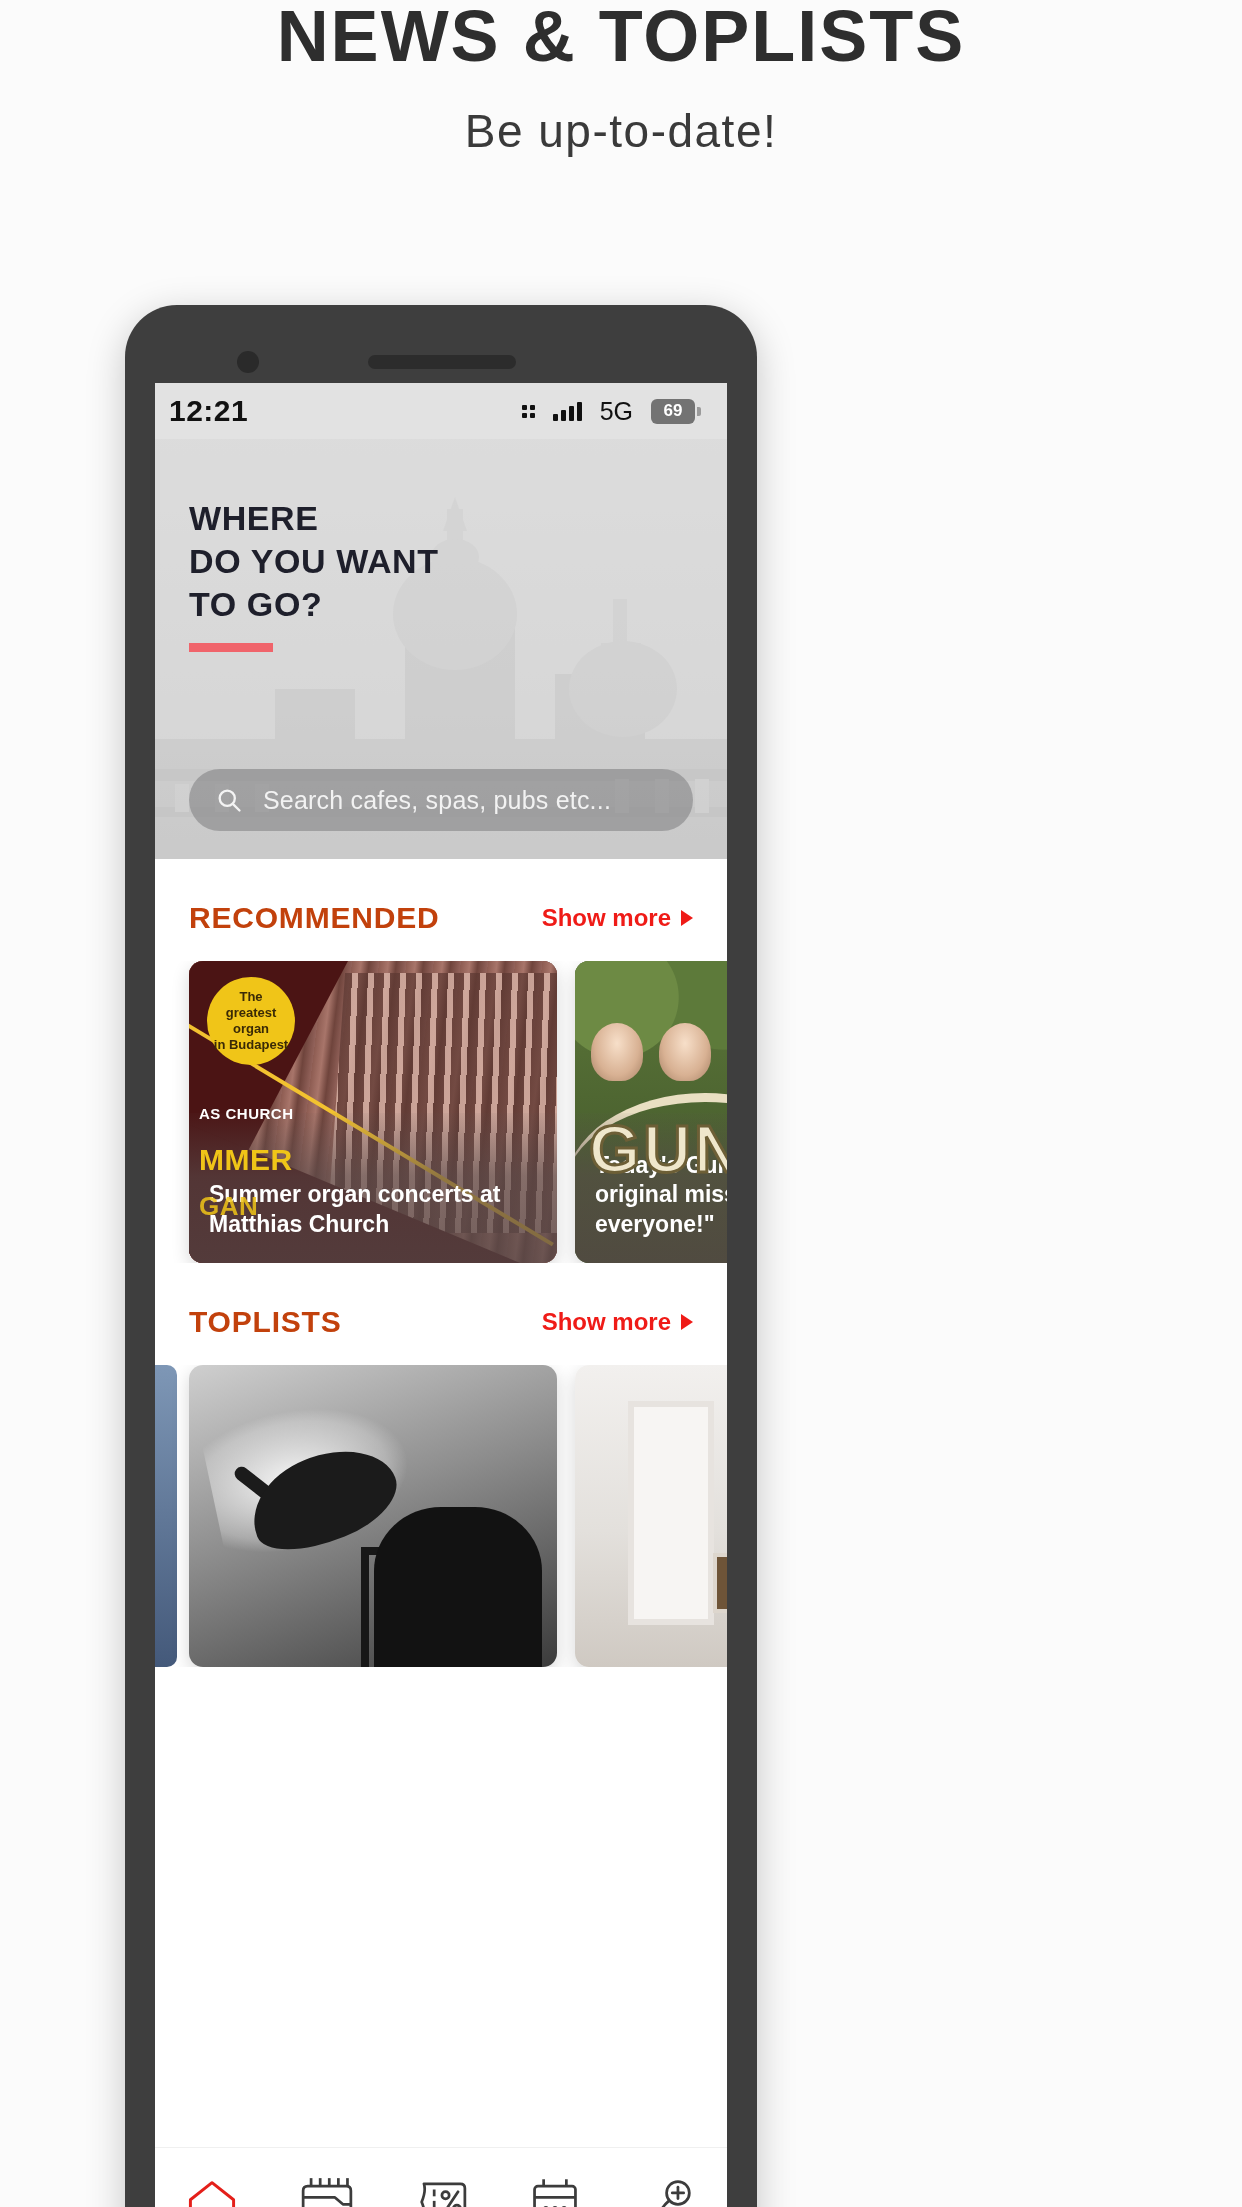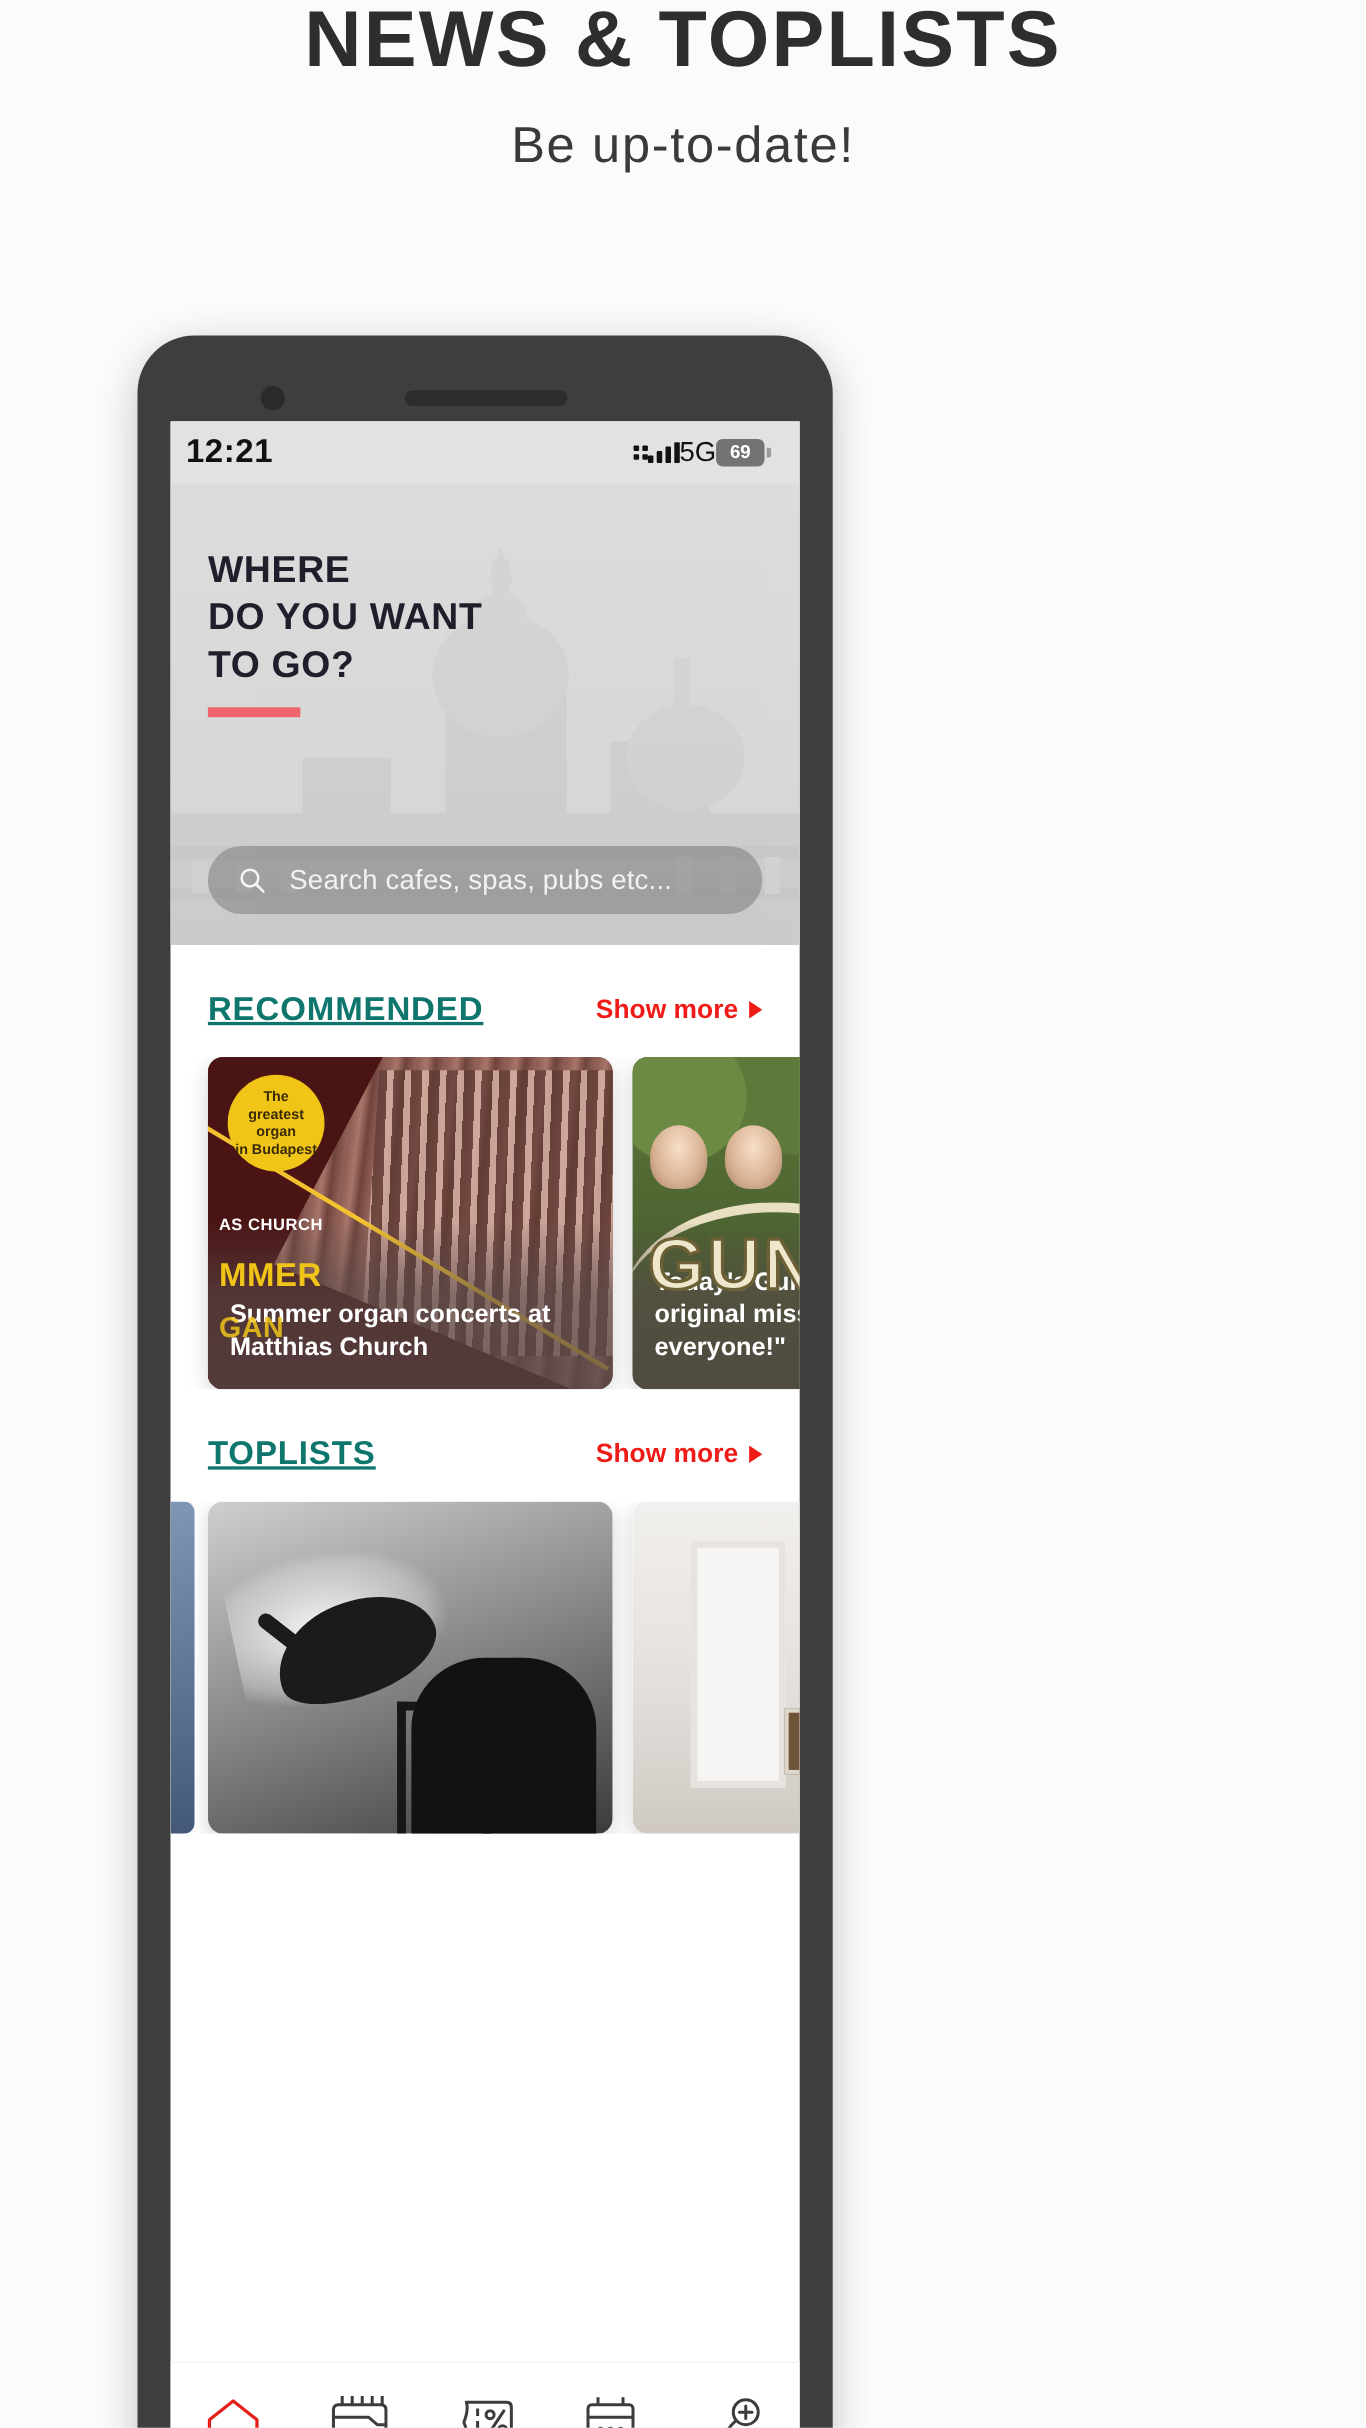--- a/index.html
+++ b/index.html
@@ -82,21 +82,21 @@
   }
   .status-time {
     font-size: 30px;
     font-weight: 600;
     color: #111;
     letter-spacing: .5px;
   }
   .status-right {
     display: flex;
     align-items: center;
-    gap: 0;
+    gap: 18px;
   }
   .sig-bars { display: flex; align-items: flex-end; gap: 3px; height: 20px; }
   .sig-bars i { width: 5px; background: #111; border-radius: 1px; display: block; }
   .sig-bars i:nth-child(1) { height: 7px; }
   .sig-bars i:nth-child(2) { height: 11px; }
   .sig-bars i:nth-child(3) { height: 15px; }
   .sig-bars i:nth-child(4) { height: 19px; }
   .sig-dots { display: grid; grid-template-columns: 5px 5px; grid-gap: 3px; }
   .sig-dots span { width: 5px; height: 5px; background: #111; border-radius: 1px; }
   .net-label { font-size: 25px; font-weight: 500; color: #111; }
@@ -179,23 +179,22 @@
   
   .section-head {
     display: flex;
     align-items: center;
     justify-content: space-between;
     padding: 42px 34px 26px 34px;
   }
   .section-title {
     font-size: 30px;
     font-weight: 700;
-    color: #0f766e;
+    color: #c2410c;
     letter-spacing: .8px;
-    text-decoration: underline;
   }
   .show-more {
     display: flex;
     align-items: center;
     gap: 10px;
     font-size: 24px;
     font-weight: 700;
     color: #ef1b17;
   }
   .chev {

